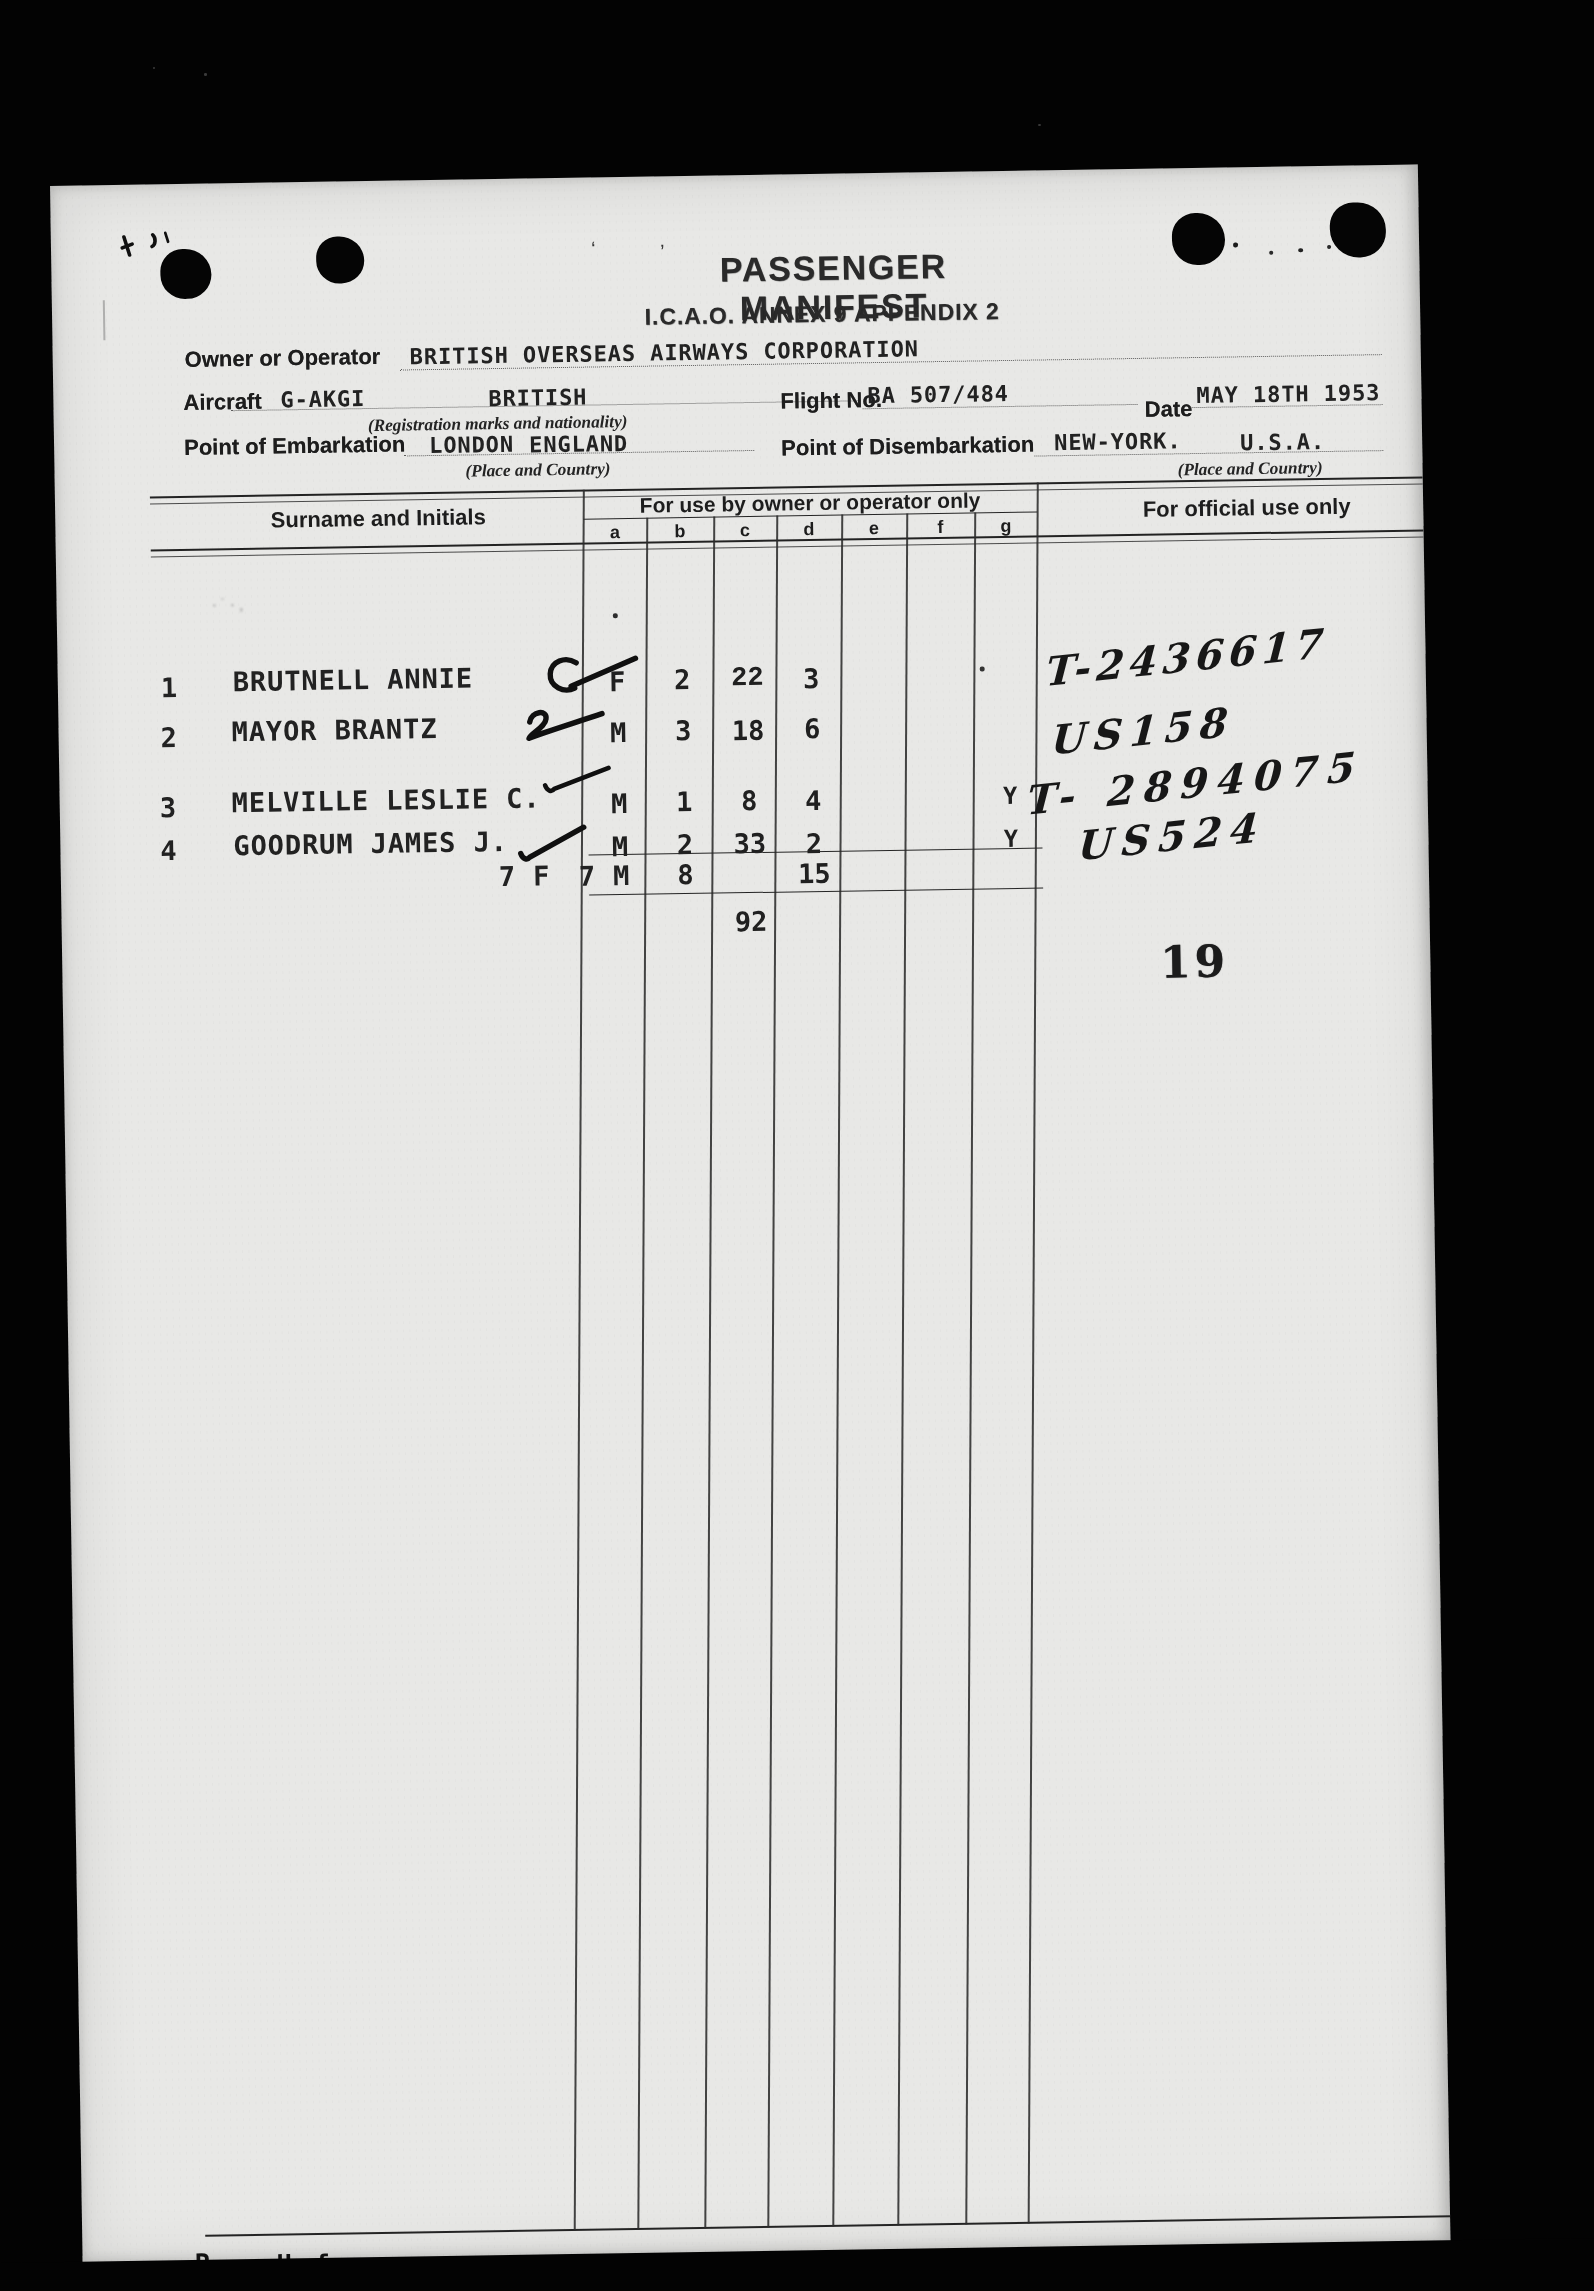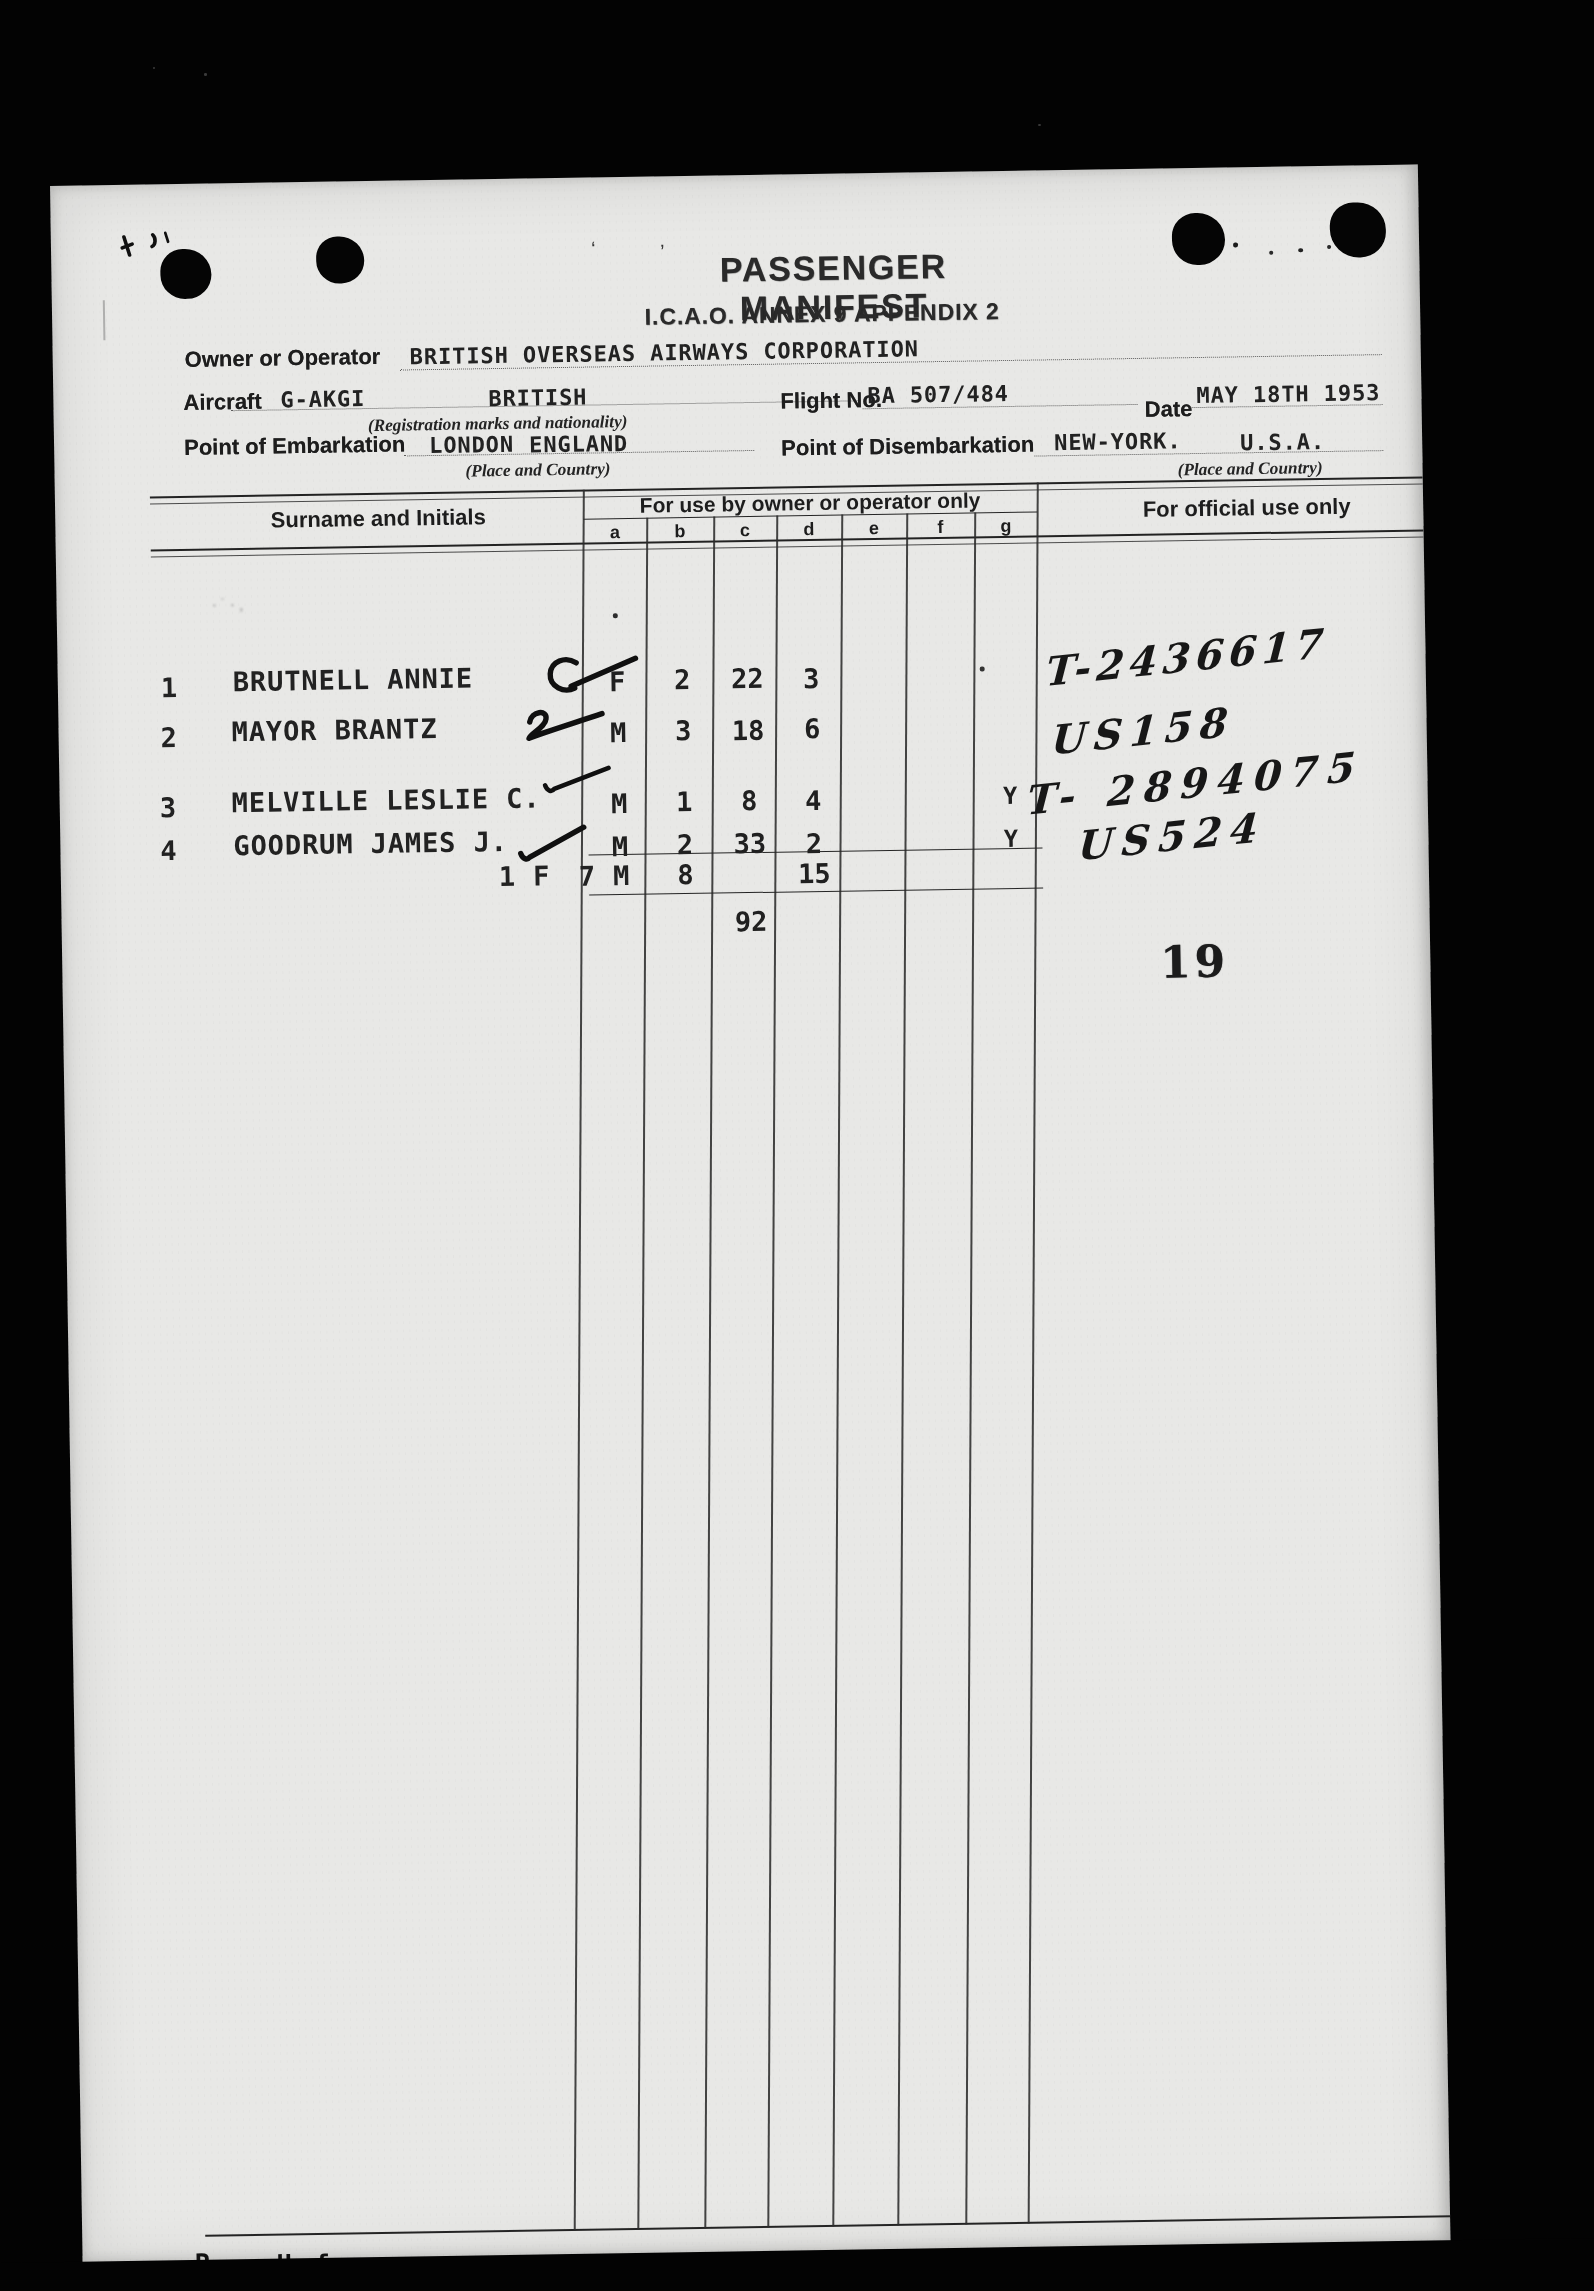--- a/index.html
+++ b/index.html
@@ -133,21 +133,21 @@
     <div class="speck" style="left:922px;top:495px;width:4.5px;height:4.5px;background:#333;"></div>
 
     <span class="typ t30" style="left:103px;top:490px;">1</span>
     <span class="typ t30" style="left:175px;top:485px;">BRUTNELL ANNIE</span>
     <svg class="abs" style="left:482px;top:476px;" width="102" height="45" viewBox="0 0 112 50">
       <path class="ink" d="M40,10 C28,2 12,8 11,22 C10,36 26,44 38,38" stroke-width="6"></path>
       <path class="ink" d="M34,36 L106,6" stroke-width="6"></path>
     </svg>
     <div class="cell ca" style="top:491px;">F</div>
     <div class="cell cb" style="top:490px;">2</div>
-    <div class="cell cc" style="top:490px;">22</div>
+    <div class="cell cc" style="top:490px;font-family:Liberation Mono, monospace;">22</div>
     <div class="cell cd" style="top:491px;">3</div>
     <span class="hand" style="left:988px;top:465px;letter-spacing:5.5px;">T-2436617</span>
 
     <span class="typ t30" style="left:102px;top:540px;">2</span>
     <span class="typ t30" style="left:173px;top:535px;">MAYOR BRANTZ</span>
     <svg class="abs" style="left:464px;top:529px;" width="86" height="38" viewBox="0 0 95 42">
       <path class="ink" d="M8,16 C10,4 28,2 26,13 C25,22 10,28 7,34 C22,28 50,20 88,8" stroke-width="6"></path>
     </svg>
     <div class="cell ca" style="top:542px;">M</div>
     <div class="cell cb" style="top:541px;">3</div>
@@ -173,21 +173,21 @@
       <path class="ink" d="M8,36 C10,42 15,44 18,40 L78,8" stroke-width="6"></path>
     </svg>
     <div class="cell ca" style="top:656px;">M</div>
     <div class="cell cb" style="top:655px;">2</div>
     <div class="cell cc" style="top:655px;">33</div>
     <div class="cell cd" style="top:656px;">2</div>
     <div class="cell cg" style="top:657px;font-size:23.6px;">Y</div>
     <span class="hand" style="left:1018px;top:644px;letter-spacing:8.2px;">US524</span>
 
     <div class="rule2" style="left:528px;top:677px;width:454px;"></div>
-    <span class="typ t30" style="left:438px;top:684px;">1 F</span>
+    <span class="typ t30" style="left:438px;top:684px;">7 F</span>
     <span class="typ t30" style="left:518px;top:685px;">7 M</span>
     <div class="cell cb" style="top:685px;">8</div>
     <div class="cell cc" style="top:685px;margin-top:48px;">92</div>
     <div class="cell cd" style="top:686px;">15</div>
     <div class="rule2" style="left:528px;top:717px;width:454px;"></div>
 
     <span class="stamp19" style="left:1098px;top:768px;">19</span>
 
     <span class="frag" style="left:112px;top:2064px;">P</span>
     <span class="frag" style="left:194px;top:2066px;">H</span>

